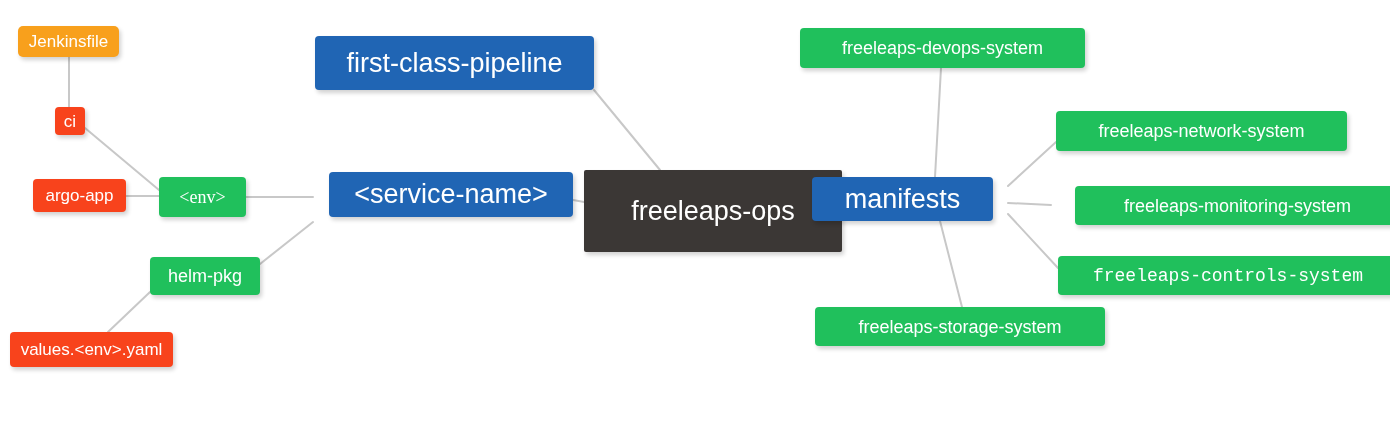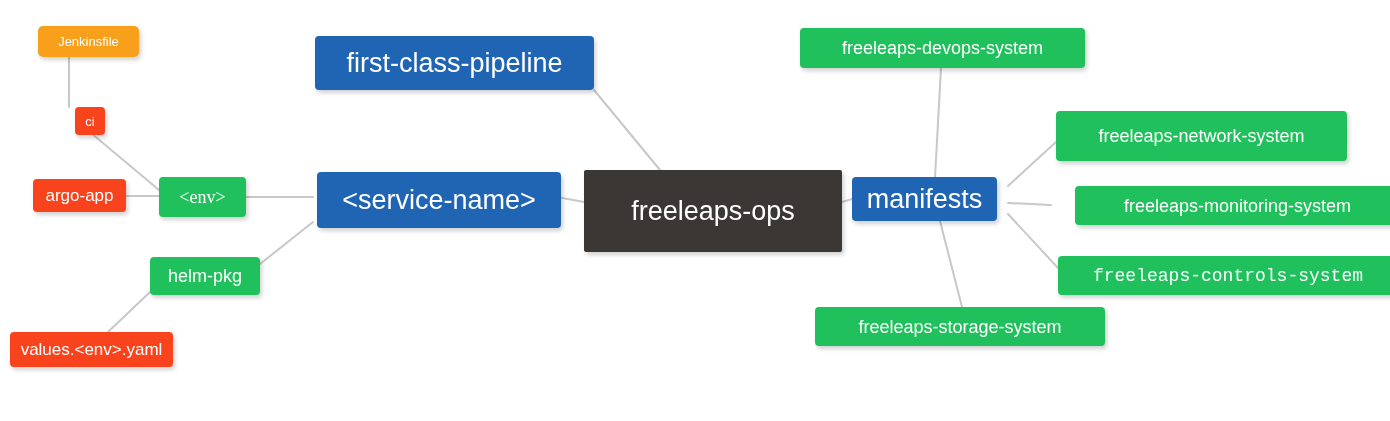--- a/index.html
+++ b/index.html
@@ -62,21 +62,21 @@
     background: #f8a01c;
     border-radius: 5px;
   }
   .node-red {
     background: #f8431c;
     border-radius: 4px;
   }
   .lvl-1 { font-size: 27px; }
   .lvl-2 { font-size: 18px; }
   .lvl-3 { font-size: 17px; }
-  .lvl-4 { font-size: 13px; margin-left: 20px; }
+  .lvl-4 { font-size: 17px; }
 </style>
 </head>
 <body>
 
 <div id="canvas">
   <svg id="edge-layer" viewBox="0 0 1390 421" preserveAspectRatio="none">
       <path class="edge" d="M 584 202 L 557 197" stroke="#c8c8c8"></path>
       <path class="edge" d="M 660 170 L 594 90" stroke="#c8c8c8"></path>
       <path class="edge" d="M 842 202 L 852 199" stroke="#c8c8c8"></path>
       <path class="edge" d="M 313 197 L 246 197" stroke="#c8c8c8"></path>
@@ -86,28 +86,28 @@
       <path class="edge" d="M 69 107 L 69 57" stroke="#c8c8c8"></path>
       <path class="edge" d="M 150 292 L 108 332" stroke="#c8c8c8"></path>
       <path class="edge" d="M 935 177 L 941 68" stroke="#c8c8c8"></path>
       <path class="edge" d="M 1008 186 L 1056 142" stroke="#c8c8c8"></path>
       <path class="edge" d="M 1008 203 L 1051 205" stroke="#c8c8c8"></path>
       <path class="edge" d="M 1008 214 L 1058 268" stroke="#c8c8c8"></path>
       <path class="edge" d="M 940 221 L 962 307" stroke="#c8c8c8"></path>
     </svg>
   <div id="node-layer">
       <div class="node node-root lvl-1" style="left: 584px; top: 170px; width: 258px; height: 82px;">freeleaps-ops</div>
-      <div class="node node-blue lvl-1" style="left: 317px; top: 172px; width: 244px; height: 56px;">&lt;service-name&gt;</div>
+      <div class="node node-blue lvl-1" style="left: 329px; top: 172px; width: 244px; height: 45px;">&lt;service-name&gt;</div>
       <div class="node node-blue lvl-1" style="left: 315px; top: 36px; width: 279px; height: 54px;">first-class-pipeline</div>
-      <div class="node node-blue lvl-1" style="left: 852px; top: 177px; width: 145px; height: 44px;">manifests</div>
+      <div class="node node-blue lvl-1" style="left: 812px; top: 177px; width: 181px; height: 44px;">manifests</div>
       <div class="node node-green lvl-2" style="left: 159px; top: 177px; width: 87px; height: 40px; font-family: Liberation Serif, serif;">&lt;env&gt;</div>
       <div class="node node-green lvl-2" style="left: 150px; top: 257px; width: 110px; height: 38px;">helm-pkg</div>
       <div class="node node-red lvl-4" style="left: 55px; top: 107px; width: 30px; height: 28px;">ci</div>
       <div class="node node-orange lvl-4" style="left: 18px; top: 26px; width: 101px; height: 31px;">Jenkinsfile</div>
       <div class="node node-red lvl-3" style="left: 33px; top: 179px; width: 93px; height: 33px;">argo-app</div>
       <div class="node node-red lvl-3" style="left: 10px; top: 332px; width: 163px; height: 35px;">values.&lt;env&gt;.yaml</div>
       <div class="node node-green lvl-2" style="left: 800px; top: 28px; width: 285px; height: 40px;">freeleaps-devops-system</div>
-      <div class="node node-green lvl-2" style="left: 1056px; top: 111px; width: 291px; height: 50px;">freeleaps-network-system</div>
+      <div class="node node-green lvl-2" style="left: 1056px; top: 111px; width: 291px; height: 40px;">freeleaps-network-system</div>
       <div class="node node-green lvl-2" style="left: 1051px; top: 186px; width: 325px; height: 39px; margin-left: 24px;">freeleaps-monitoring-system</div>
       <div class="node node-green lvl-2" style="left: 1058px; top: 256px; width: 340px; height: 39px; font-family: Liberation Mono, monospace;">freeleaps-controls-system</div>
       <div class="node node-green lvl-2" style="left: 815px; top: 307px; width: 290px; height: 39px;">freeleaps-storage-system</div>
     </div>
 </div>
 
 </body></html>

